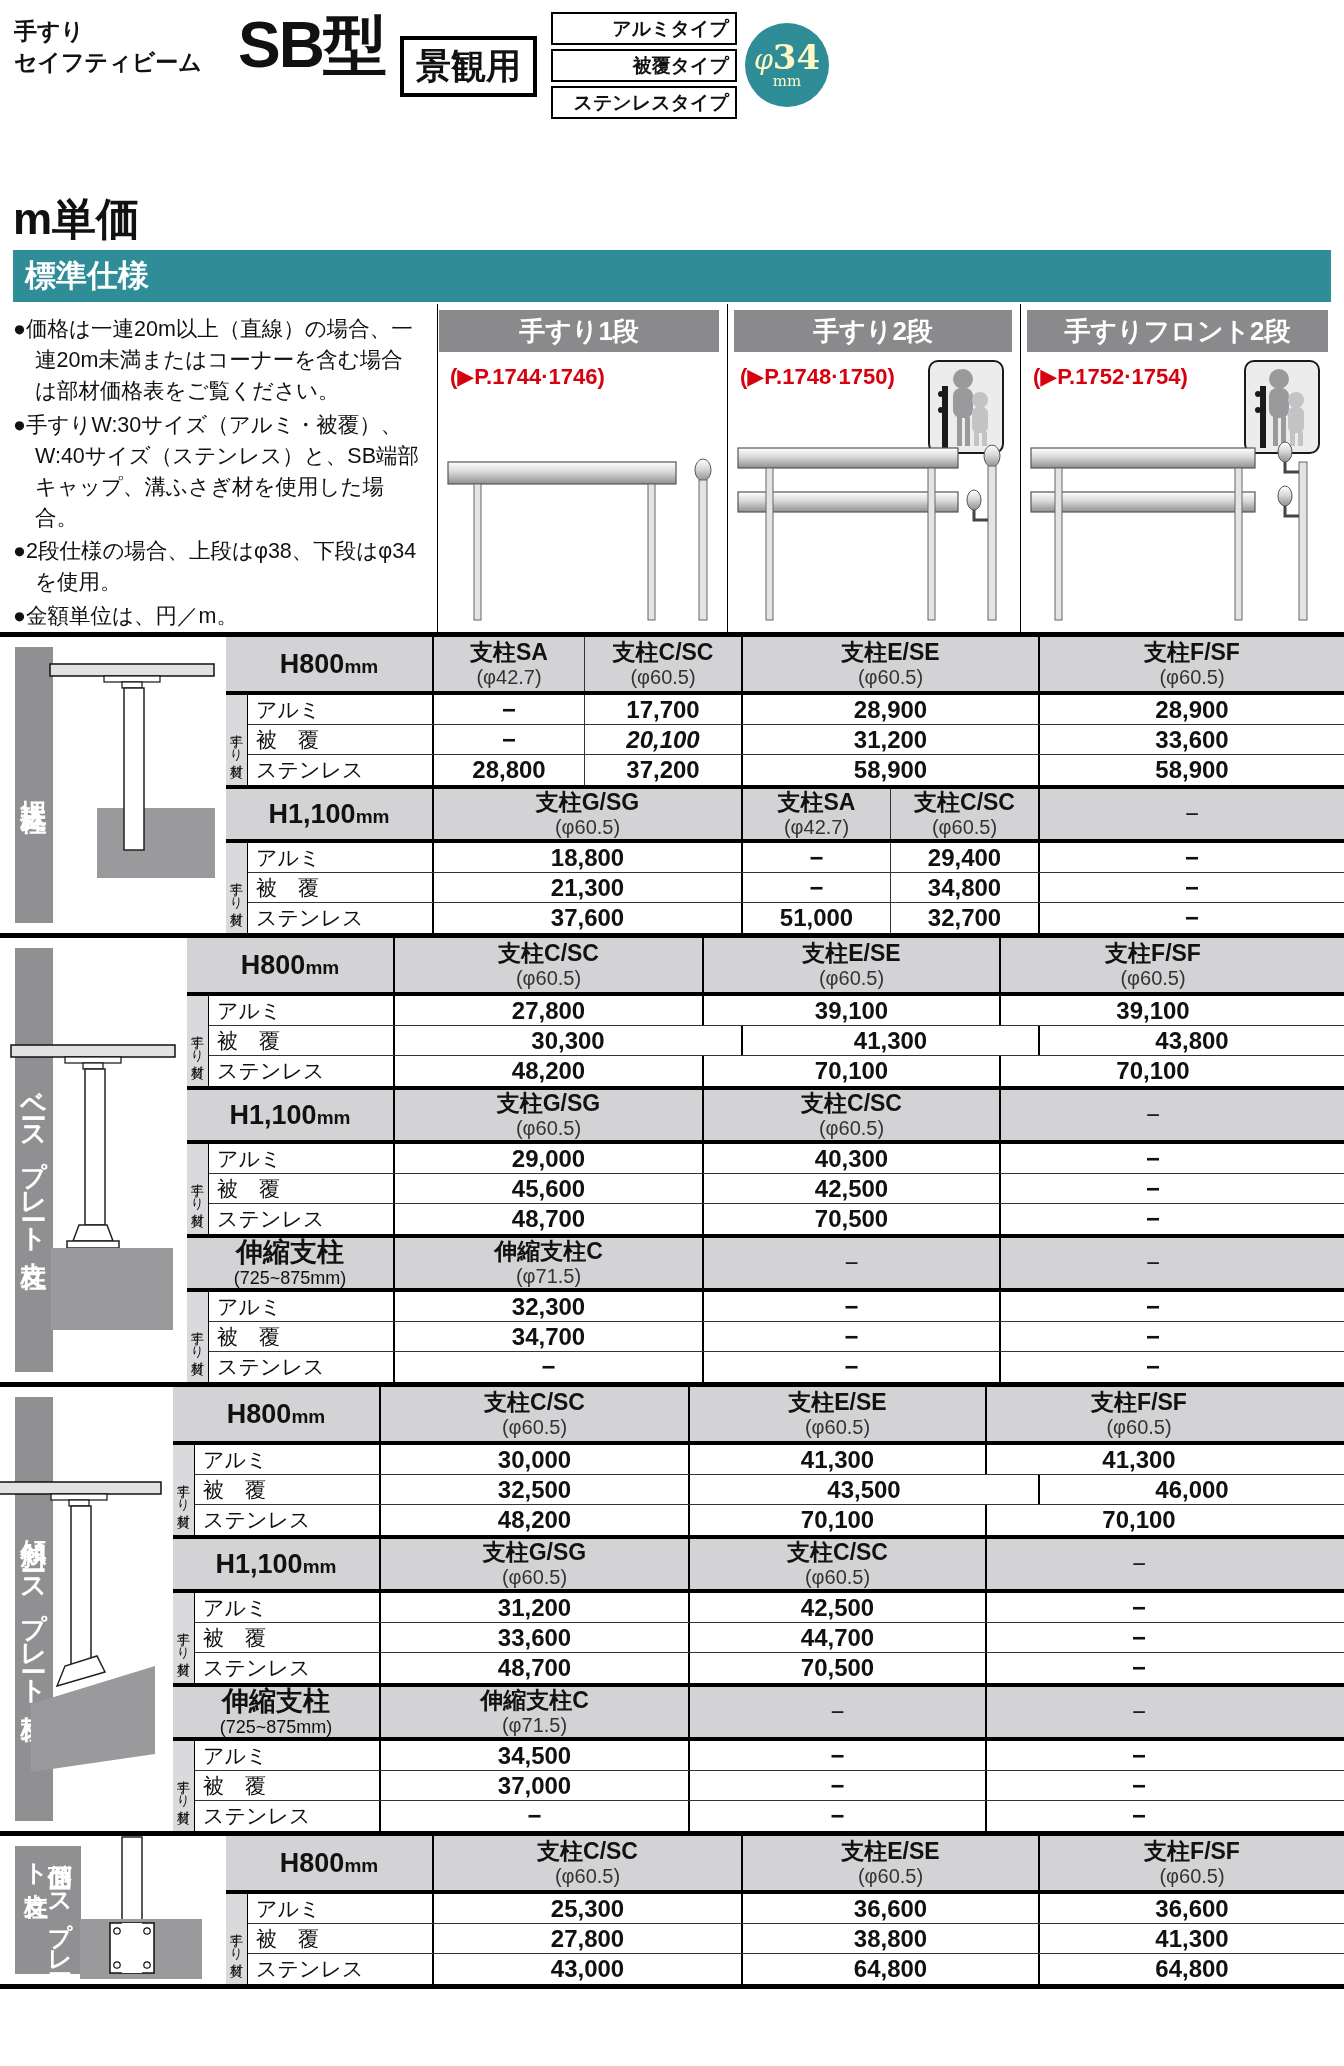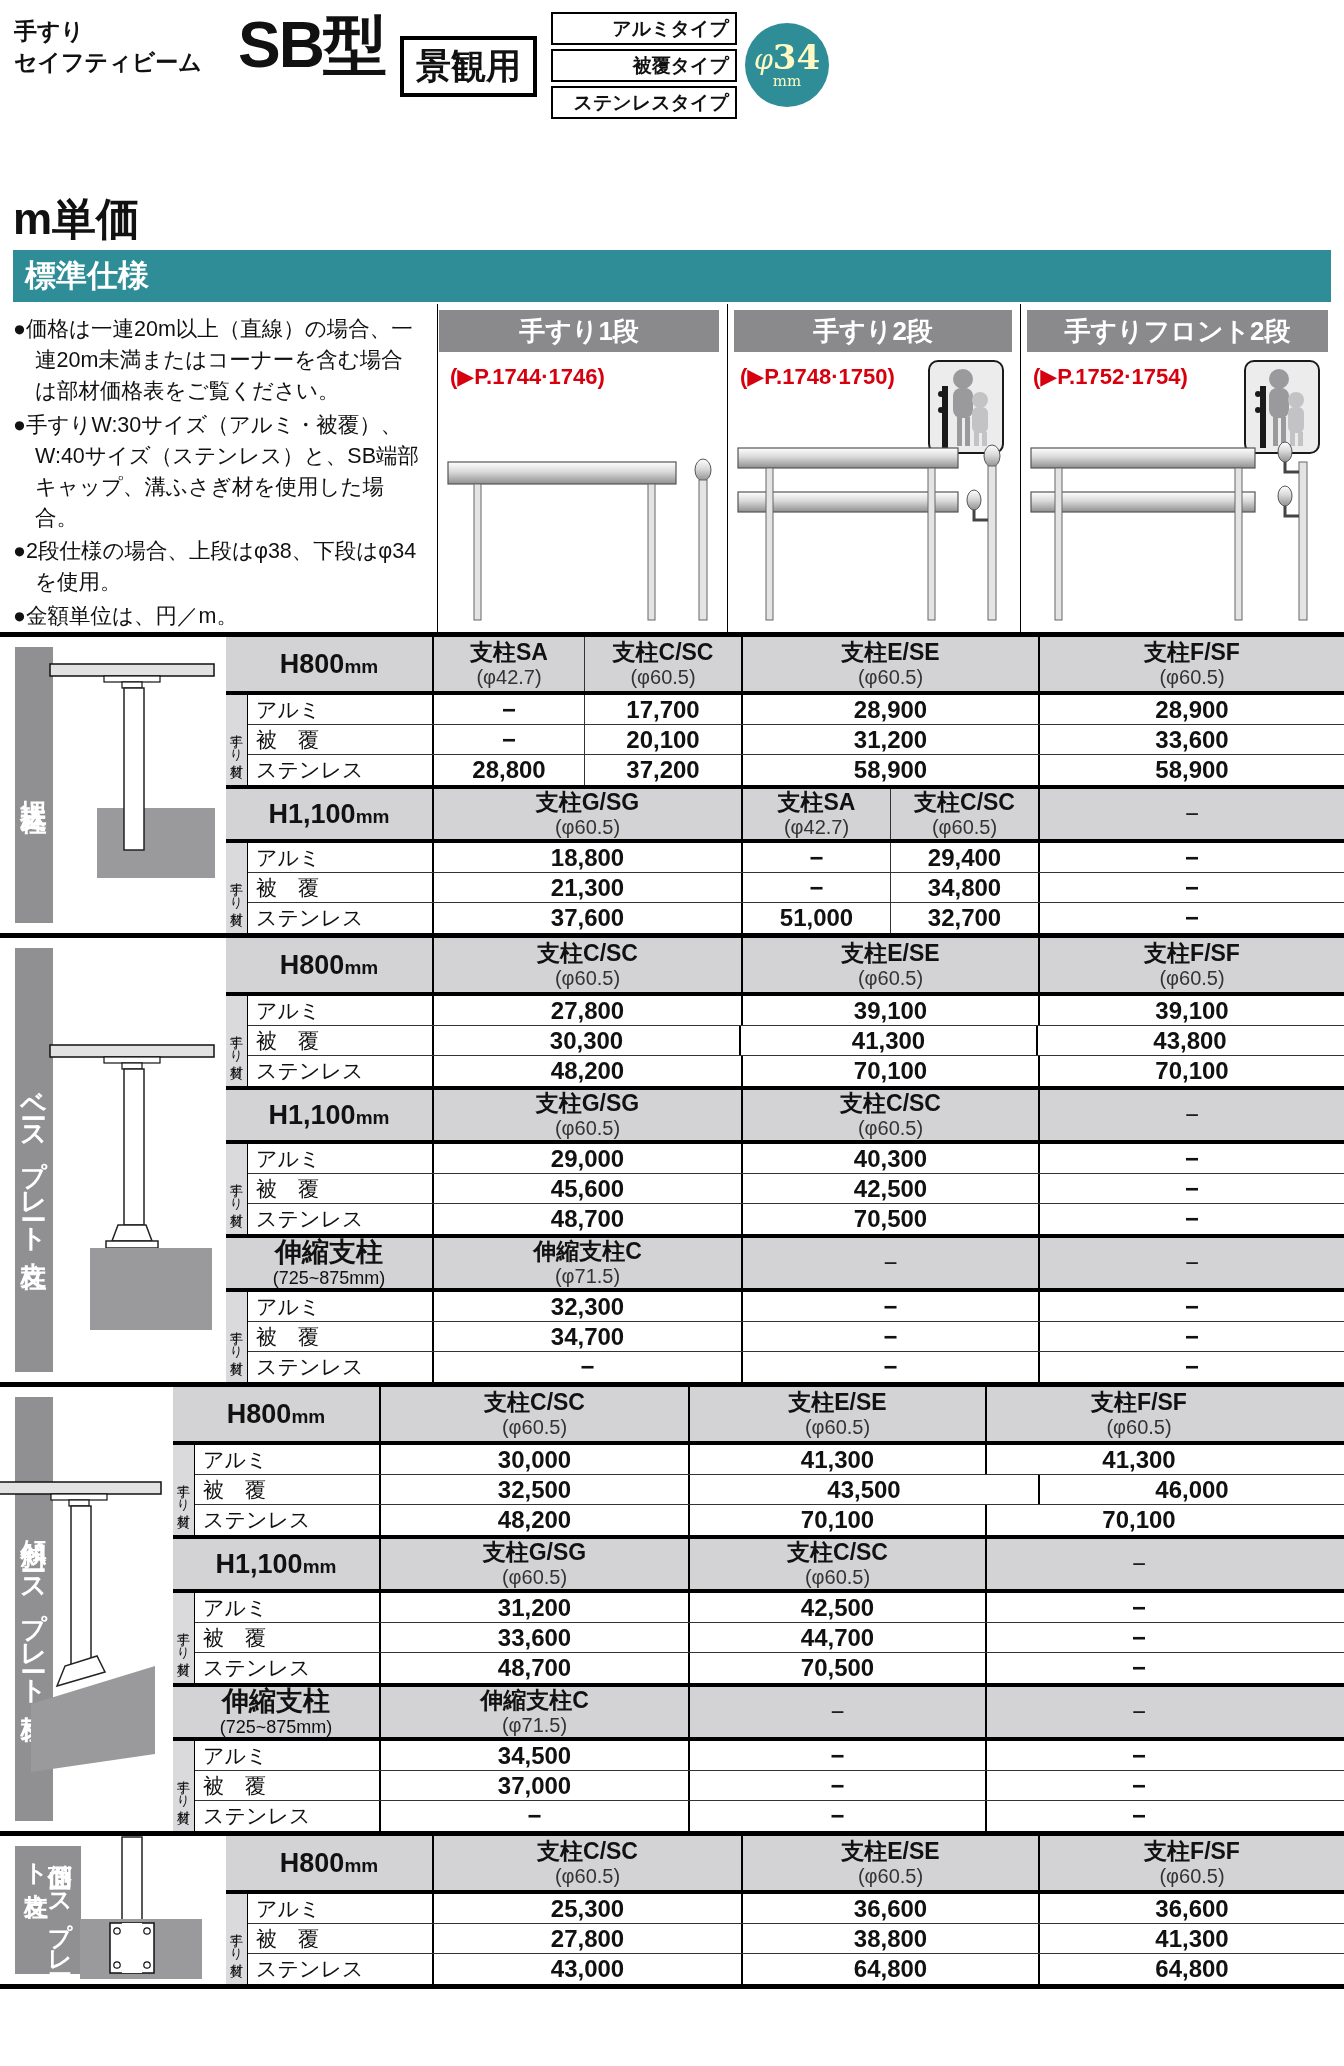--- a/index.html
+++ b/index.html
@@ -235,21 +235,21 @@
             <div class="drow">
               <div class="dlabel">アルミ</div>
               <div class="dcell b1" style="width: 151px;">−</div>
               <div class="dcell b2" style="width: 158px;">17,700</div>
               <div class="dcell b2" style="width: 297px;">28,900</div>
               <div class="dcell" style="width: 304px;">28,900</div>
             </div>
             <div class="drow">
               <div class="dlabel">被　覆</div>
               <div class="dcell b1" style="width: 151px;">−</div>
-              <div class="dcell b2" style="width: 158px;">20,100</div>
+              <div class="dcell b2" style="width: 158px; font-style: italic;">20,100</div>
               <div class="dcell b2" style="width: 297px;">31,200</div>
               <div class="dcell" style="width: 304px;">33,600</div>
             </div>
             <div class="drow">
               <div class="dlabel">ステンレス</div>
               <div class="dcell b1" style="width: 151px;">28,800</div>
               <div class="dcell b2" style="width: 158px;">37,200</div>
               <div class="dcell b2" style="width: 297px;">58,900</div>
               <div class="dcell" style="width: 304px;">58,900</div>
             </div>
@@ -338,21 +338,21 @@
           <div class="mats">手すり材質</div>
           <div class="rows">
             <div class="drow">
               <div class="dlabel">アルミ</div>
               <div class="dcell b2" style="width: 309px;">27,800</div>
               <div class="dcell b2" style="width: 297px;">39,100</div>
               <div class="dcell" style="width: 304px;">39,100</div>
             </div>
             <div class="drow">
               <div class="dlabel">被　覆</div>
-              <div class="dcell b2" style="width: 307px;">30,300</div>
+              <div class="dcell b2" style="width: 348px;">30,300</div>
               <div class="dcell b2" style="width: 297px;">41,300</div>
               <div class="dcell" style="width: 304px;">43,800</div>
             </div>
             <div class="drow">
               <div class="dlabel">ステンレス</div>
               <div class="dcell b2" style="width: 309px;">48,200</div>
               <div class="dcell b2" style="width: 297px;">70,100</div>
               <div class="dcell" style="width: 304px;">70,100</div>
             </div>
           </div>

